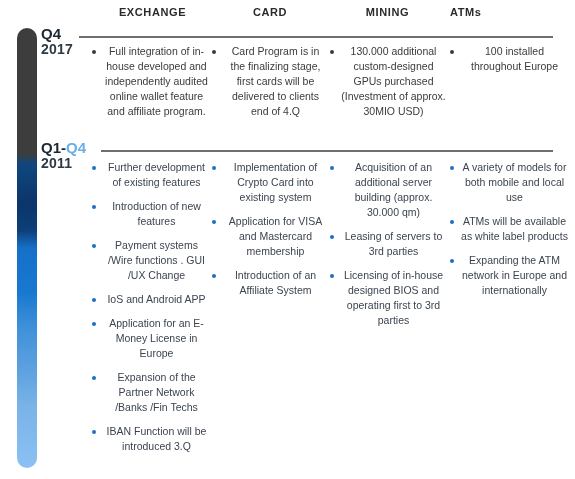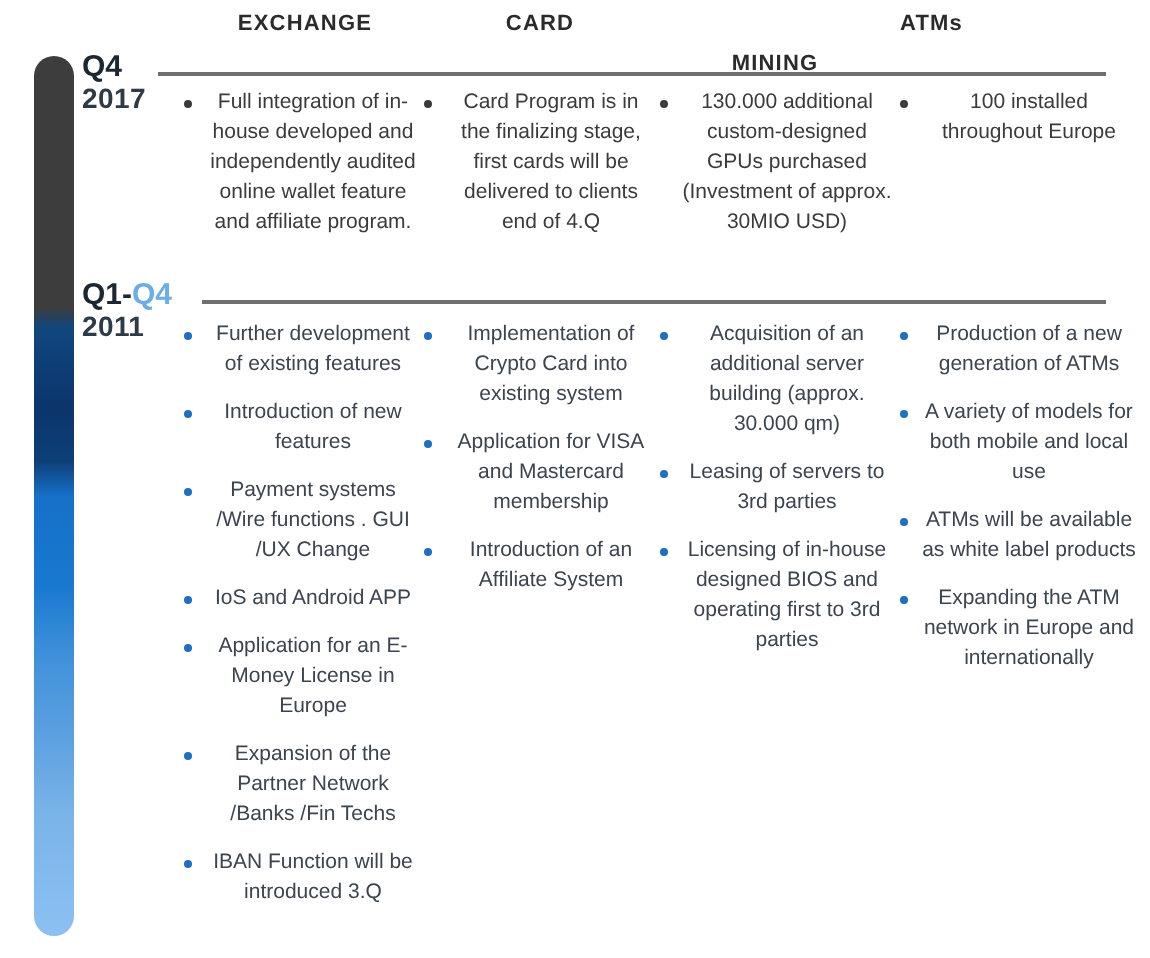--- a/index.html
+++ b/index.html
@@ -51,21 +51,21 @@
     position: absolute;
     top: 0;
     font-size: 11px;
     font-weight: bold;
     letter-spacing: 0.6px;
     color: #2b2b2b;
     white-space: nowrap;
   }
   .col-header.c0 { left: 95px;  width: 115px; text-align: center; }
   .col-header.c1 { left: 215px; width: 110px; text-align: center; }
-  .col-header.c2 { left: 330px; width: 115px; text-align: center; margin-top: 20px; }
+  .col-header.c2 { left: 330px; width: 115px; text-align: center; }
   .col-header.c3 { left: 450px; width: 110px; text-align: left; }
 
   
   .period {
     position: absolute;
     left: 0;
     width: 575px;
   }
   #period-0 { top: 26px; }
   #period-1 { top: 140px; }
@@ -223,20 +223,19 @@
     </div>
     <div class="col c2">
       <ul class="bullets">
         <li>Acquisition of an additional server building (approx. 30.000 qm)</li>
         <li>Leasing of servers to 3rd parties</li>
         <li>Licensing of in-house designed BIOS and operating first to 3rd parties</li>
       </ul>
     </div>
     <div class="col c3">
       <ul class="bullets">
-        <li>Production of a new generation of ATMs</li>
         <li>A variety of models for both mobile and local use</li>
         <li>ATMs will be available as white label products</li>
         <li>Expanding the ATM network in Europe and internationally</li>
       </ul>
     </div>
   </div>
 </div>
 
 </body></html>

